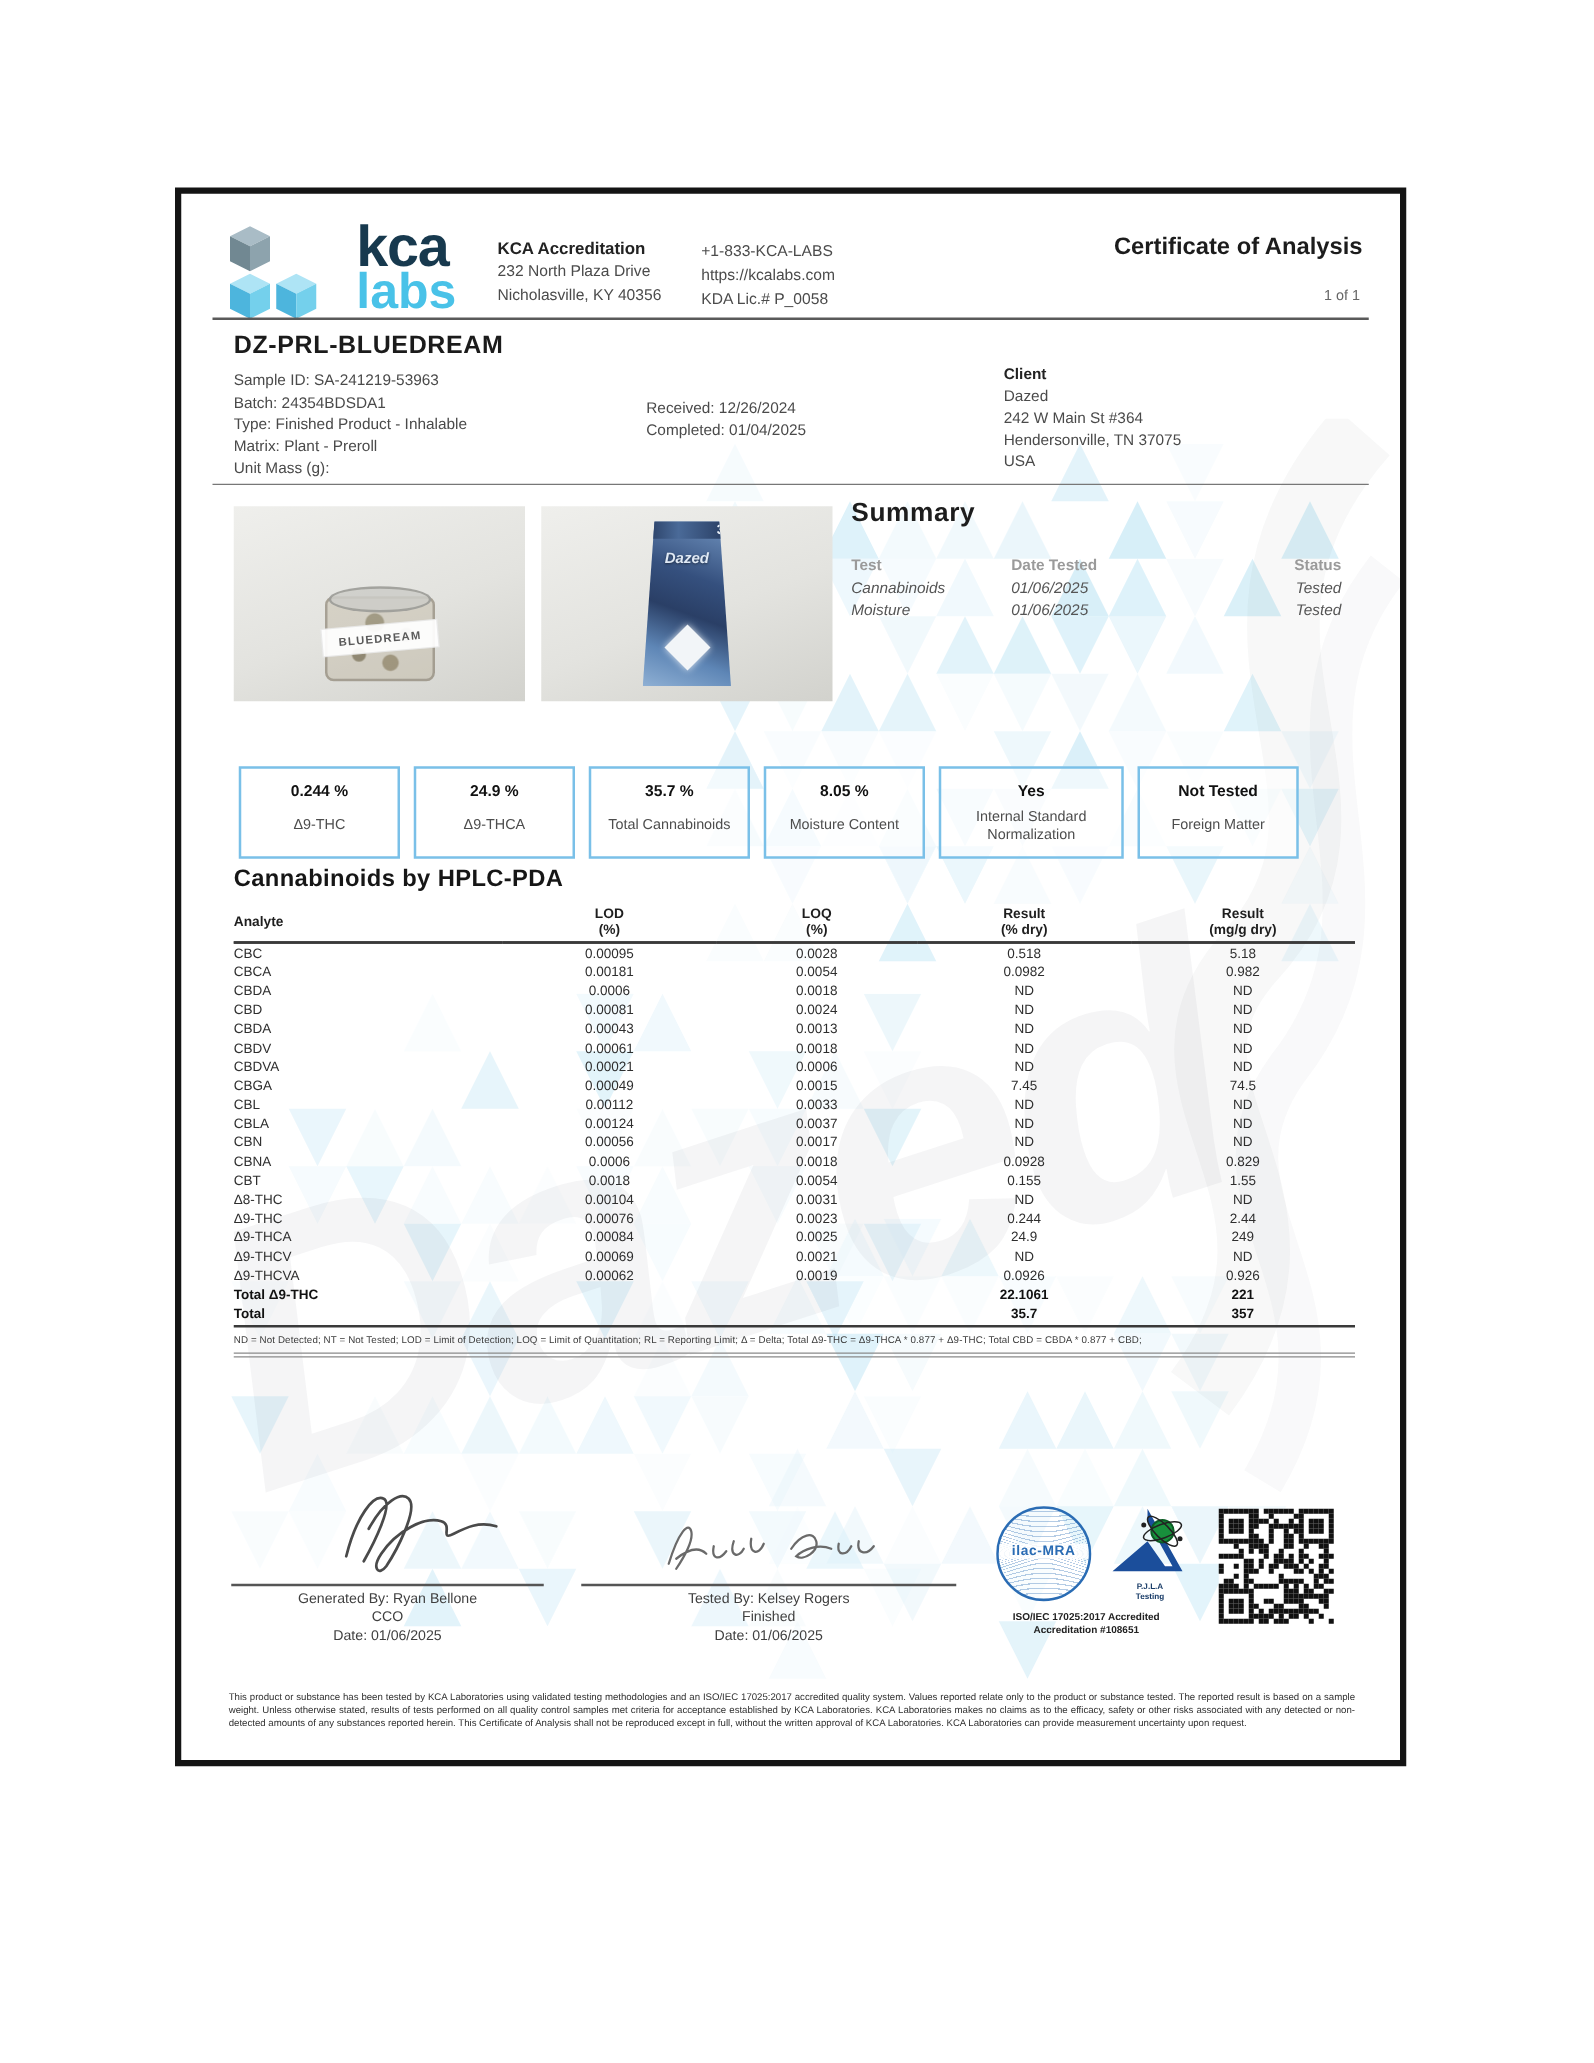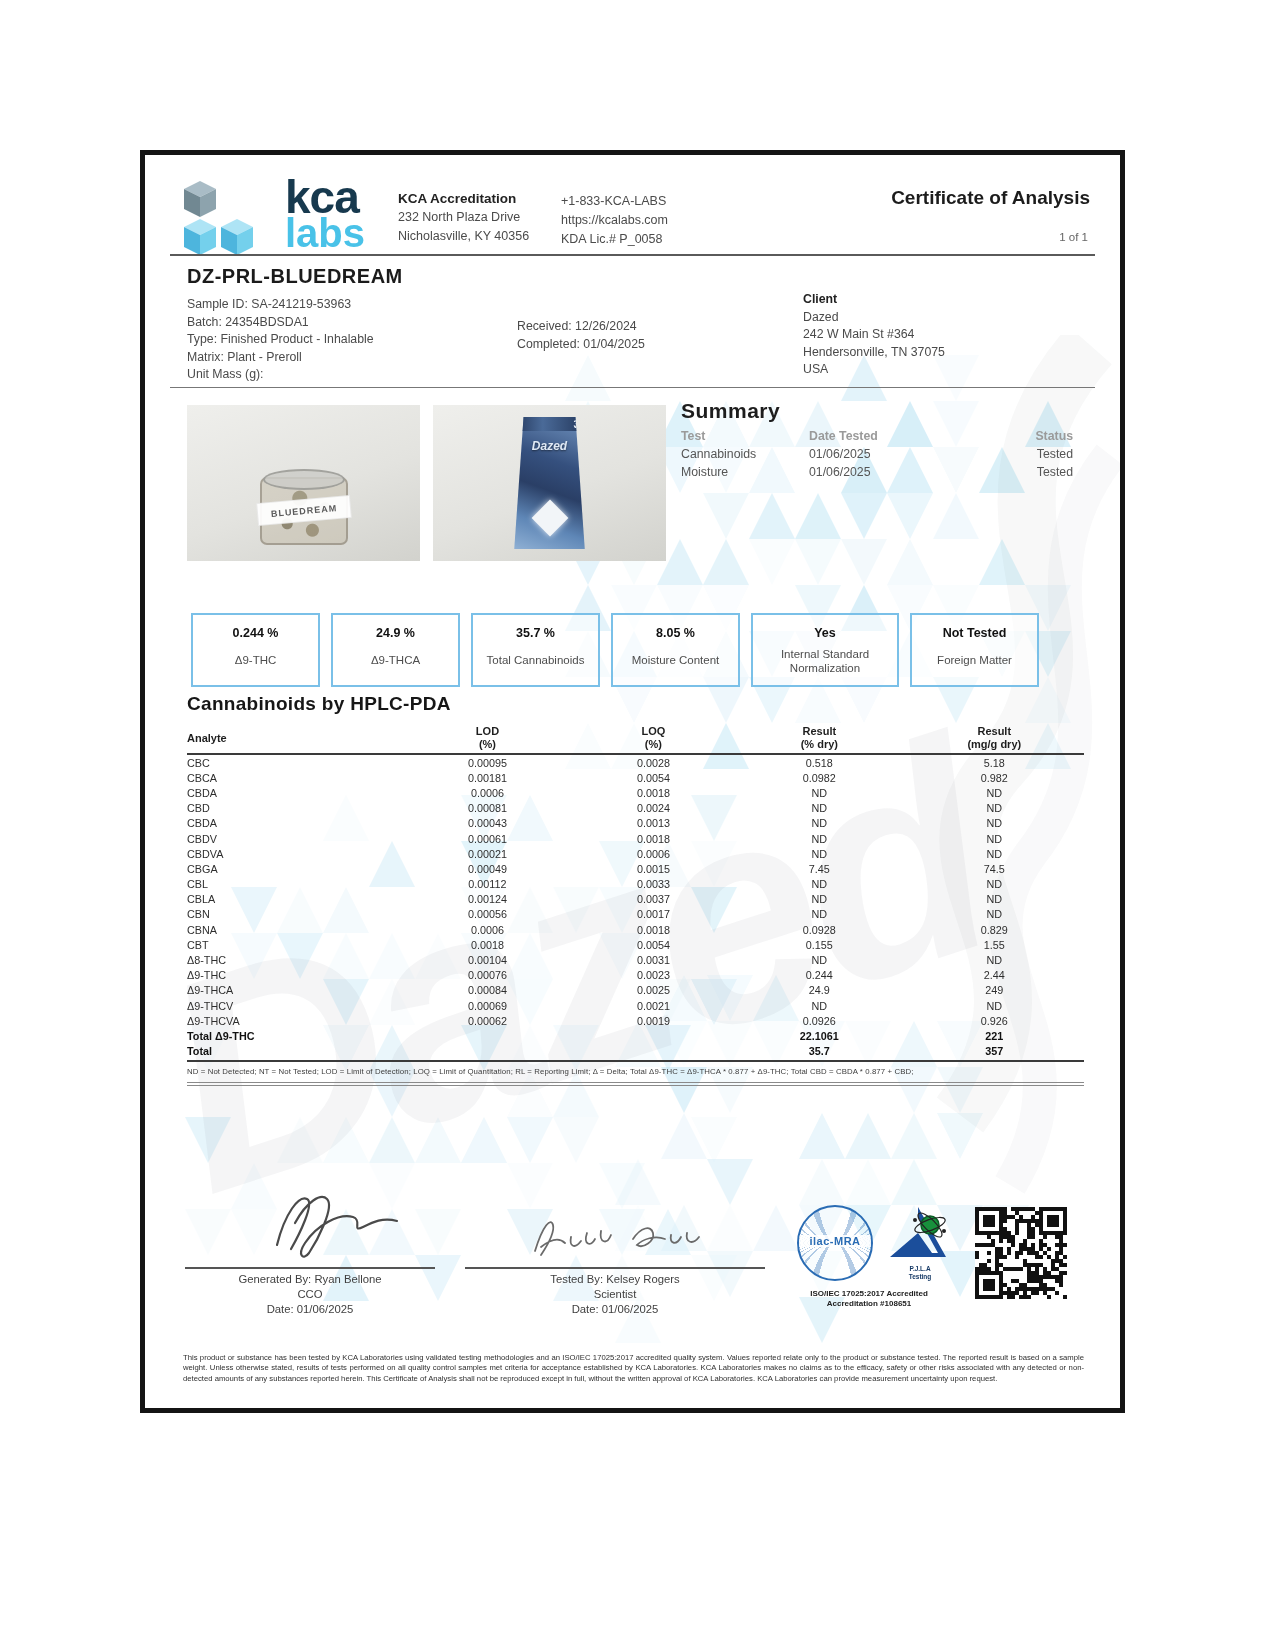--- a/index.html
+++ b/index.html
@@ -38,23 +38,23 @@
   .pouch{position:absolute;left:50%;top:12px;width:72px;height:132px;transform:translateX(-50%);clip-path:polygon(14% 0,86% 0,99% 100%,1% 100%);
      background:linear-gradient(200deg,#7396c2 0%,#35507e 35%,#2a3f66 55%,#5e86b6 78%,#8fb0d4 100%);}
   .pouch::before{content:"";position:absolute;left:0;right:0;top:0;height:14px;background:linear-gradient(90deg,#24385c,#4a6a98 40%,#24385c);}
   .pouch-count{position:absolute;right:6px;top:1px;font-size:11px;font-weight:bold;color:#eef4fb;}
   .pouch-brand{position:absolute;left:0;right:0;top:22px;text-align:center;font-size:12px;font-style:italic;font-weight:bold;color:#dfe9f5;text-shadow:0 1px 2px rgba(0,0,0,.5);}
   .pouch-diamond{position:absolute;left:50%;bottom:18px;width:26px;height:26px;background:#f2f5f8;transform:translateX(-50%) rotate(45deg);box-shadow:0 0 6px rgba(255,255,255,.8);}
 
   
   .summary{position:absolute;left:536px;top:244px;width:392px;}
   .summary h2{margin:0;font-size:21px;color:#1d1d1d;letter-spacing:.5px;}
-  .sum-grid{margin-top:4px;display:grid;grid-template-columns:128px 172px 92px;font-size:12.3px;line-height:18px;}
+  .sum-grid{margin-top:20px;display:grid;grid-template-columns:128px 172px 92px;font-size:12.3px;line-height:18px;}
   .sum-grid .h{color:#9a9a9a;font-weight:bold;}
-  .sum-grid .v{color:#555;}
+  .sum-grid .v{color:#555;font-style:italic;}
   .sum-grid .c3{text-align:right;}
 
   
   .metrics{position:absolute;left:46px;top:458px;display:flex;gap:11px;}
   .mbox{width:129px;height:74px;border:2px solid #7ac0e8;background:rgba(255,255,255,.55);box-sizing:border-box;text-align:center;}
   .mbox.wide{width:148px;}
   .mbox .v{margin-top:11px;font-size:12.5px;font-weight:bold;color:#111;}
   .mbox .l{margin-top:13px;font-size:11.5px;color:#4d4d4d;line-height:14px;padding:0 4px;}
   .mbox.wide .l{margin-top:7px;}
 
@@ -561,21 +561,21 @@
         <div class="siglabel">Generated By: Ryan Bellone</div>
         <div class="siglabel">CCO</div>
         <div class="siglabel">Date: 01/06/2025</div>
       </div>
       <svg class="sigimg" style="left:330px;top:22px;" width="210" height="60" viewBox="0 0 210 60">
         <path d="M20,46 C28,20 36,12 38,20 C40,28 30,44 26,50 M26,42 C36,34 44,32 50,38 M56,32 C54,42 60,44 66,36 M72,28 C68,40 76,42 80,34 M86,26 C84,38 92,40 96,30 M118,34 C126,22 136,20 138,28 C140,36 128,44 122,40 C128,34 140,30 150,34 M156,30 C154,40 162,40 166,32 M172,28 C170,38 178,40 184,32" fill="none" stroke="#6a6a6a" stroke-width="1.8" stroke-linecap="round"></path>
       </svg>
       <div class="sigblock" style="left:280px;top:84px;width:300px;">
         <div class="sigline"></div>
         <div class="siglabel">Tested By: Kelsey Rogers</div>
-        <div class="siglabel">Scientist</div>
+        <div class="siglabel">Finished</div>
         <div class="siglabel">Date: 01/06/2025</div>
       </div>
 
       <div class="ilac">
         <span>ilac-MRA</span>
       </div>
       <div class="pjla">
         <svg width="64" height="56" viewBox="0 0 64 56">
           <polygon points="30,2 58,52 2,52 30,28 44,48 50,48 30,12" fill="#1b4e9b"></polygon>
           <circle cx="42" cy="20" r="9" fill="#18903c" stroke="#0c5c24" stroke-width="1.5"></circle>

